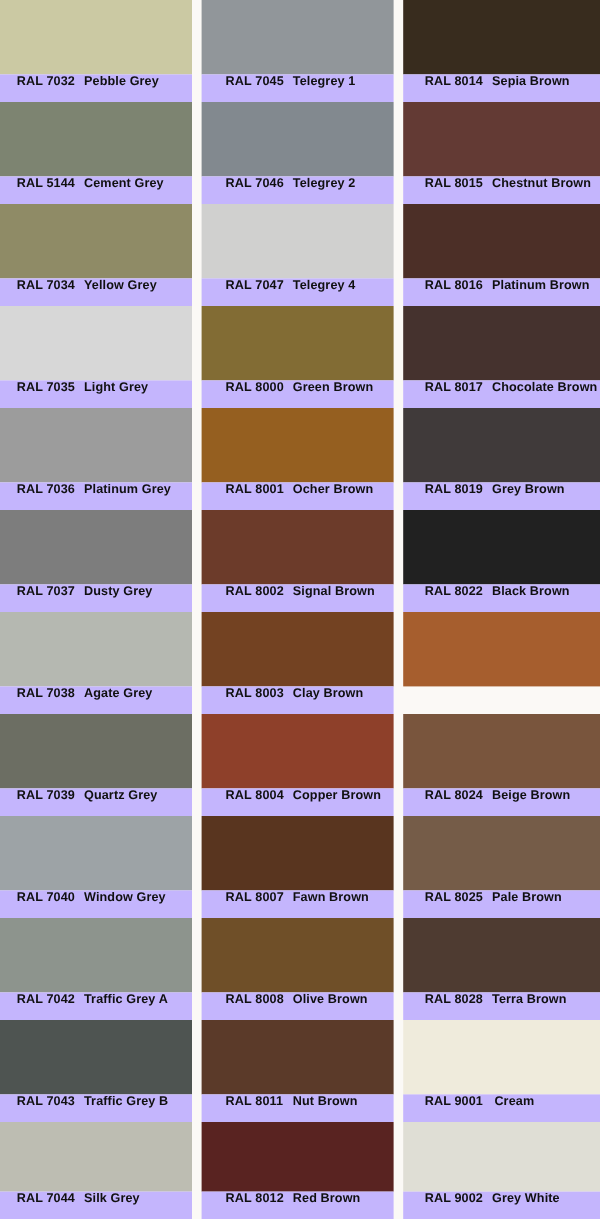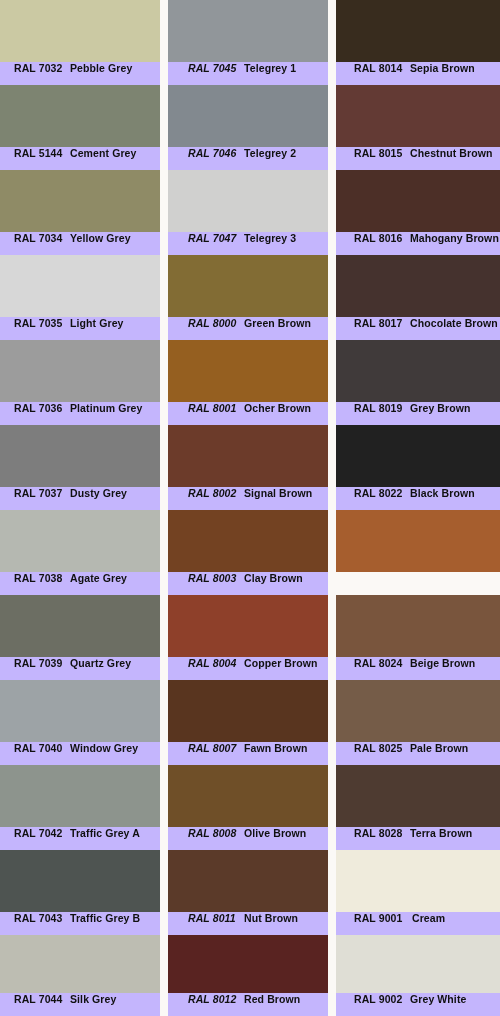--- a/index.html
+++ b/index.html
@@ -66,21 +66,21 @@
     display: inline-block;
     width: 70px;
     padding-left: 14px;
     box-sizing: border-box;
   }
   .label .nm {
     display: inline-block;
   }
 
   
-  .col-2 .label .code { padding-left: 20px; width: 76px; font-style: italic; }
+  .col-2 .label .code { padding-left: 20px; width: 76px; }
   .col-3 .label .code { padding-left: 18px; width: 74px; }
 
   
   .label.push .nm { padding-left: 2px; }
 </style>
 </head>
 <body>
 
 <div id="chart">
 
@@ -183,21 +183,21 @@
         <div class="swatch" style="background: rgb(130, 137, 143);"></div>
         <div class="label">
           <span class="code">RAL 7046</span>
           <span class="nm">Telegrey 2</span>
         </div>
       </div>
     <div class="cell">
         <div class="swatch" style="background: rgb(208, 208, 207);"></div>
         <div class="label">
           <span class="code">RAL 7047</span>
-          <span class="nm">Telegrey 3</span>
+          <span class="nm">Telegrey 4</span>
         </div>
       </div>
     <div class="cell">
         <div class="swatch" style="background: rgb(130, 108, 52);"></div>
         <div class="label">
           <span class="code">RAL 8000</span>
           <span class="nm">Green Brown</span>
         </div>
       </div>
     <div class="cell">
@@ -270,21 +270,21 @@
         <div class="swatch" style="background: rgb(99, 58, 52);"></div>
         <div class="label">
           <span class="code">RAL 8015</span>
           <span class="nm">Chestnut Brown</span>
         </div>
       </div>
     <div class="cell">
         <div class="swatch" style="background: rgb(76, 47, 39);"></div>
         <div class="label">
           <span class="code">RAL 8016</span>
-          <span class="nm">Mahogany Brown</span>
+          <span class="nm">Platinum Brown</span>
         </div>
       </div>
     <div class="cell">
         <div class="swatch" style="background: rgb(69, 50, 46);"></div>
         <div class="label">
           <span class="code">RAL 8017</span>
           <span class="nm">Chocolate Brown</span>
         </div>
       </div>
     <div class="cell">

